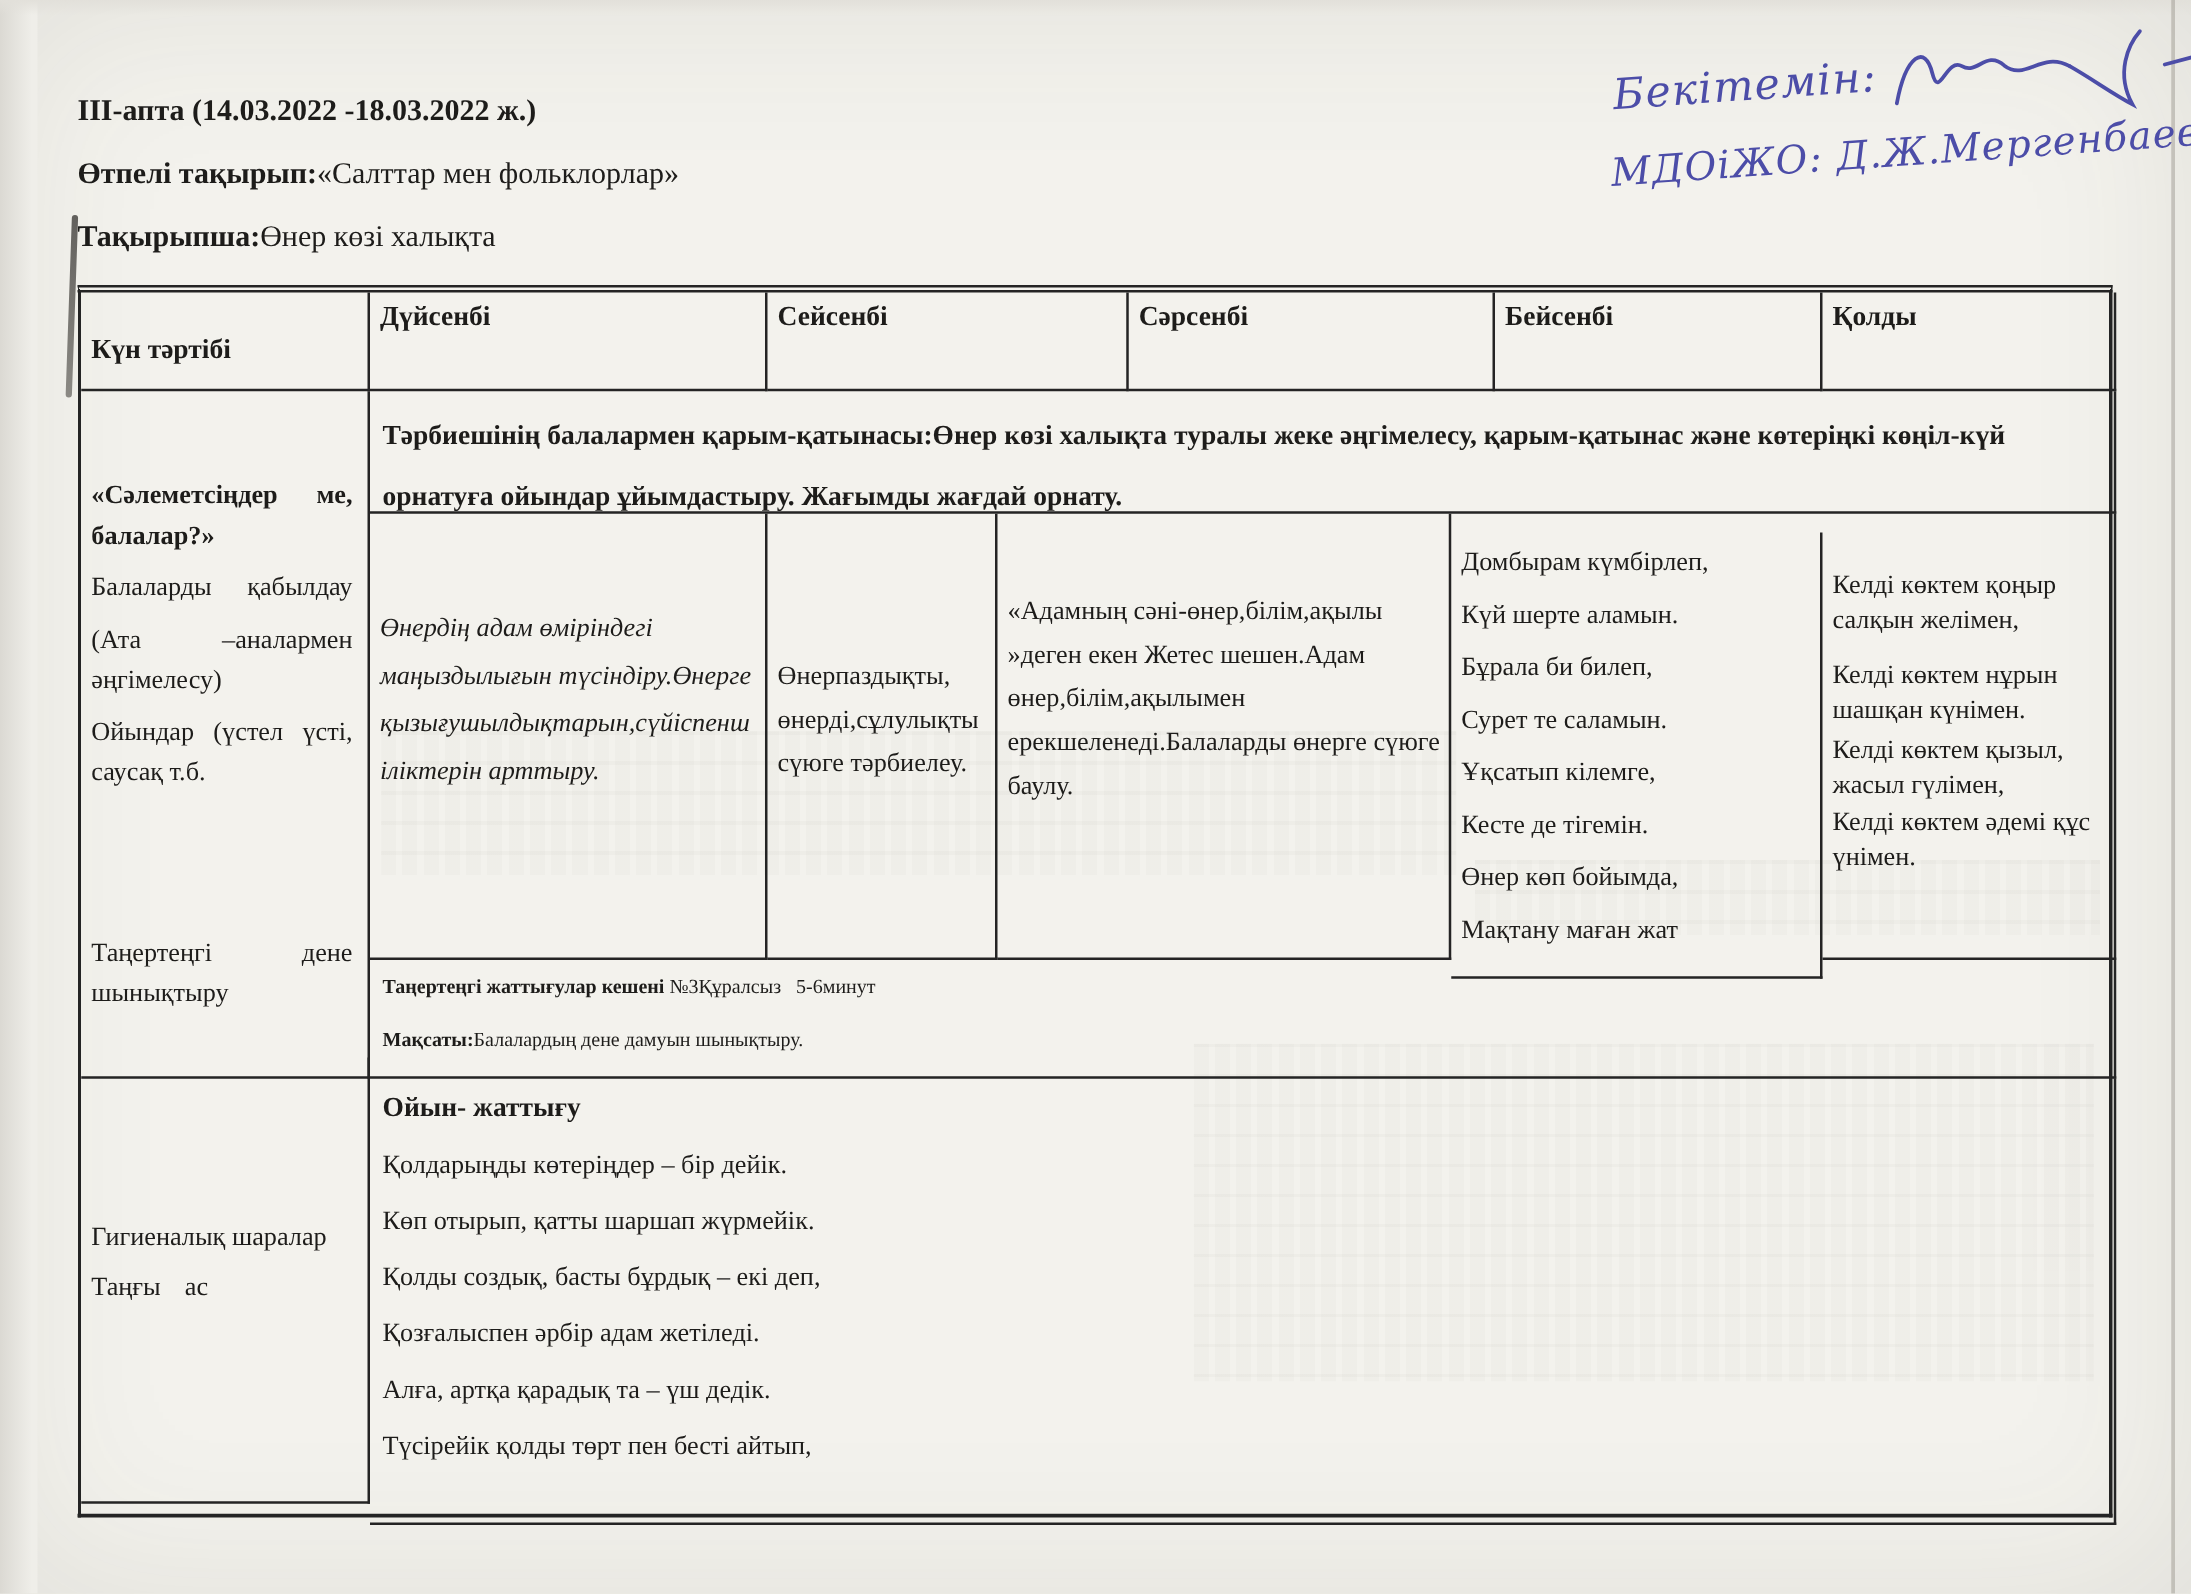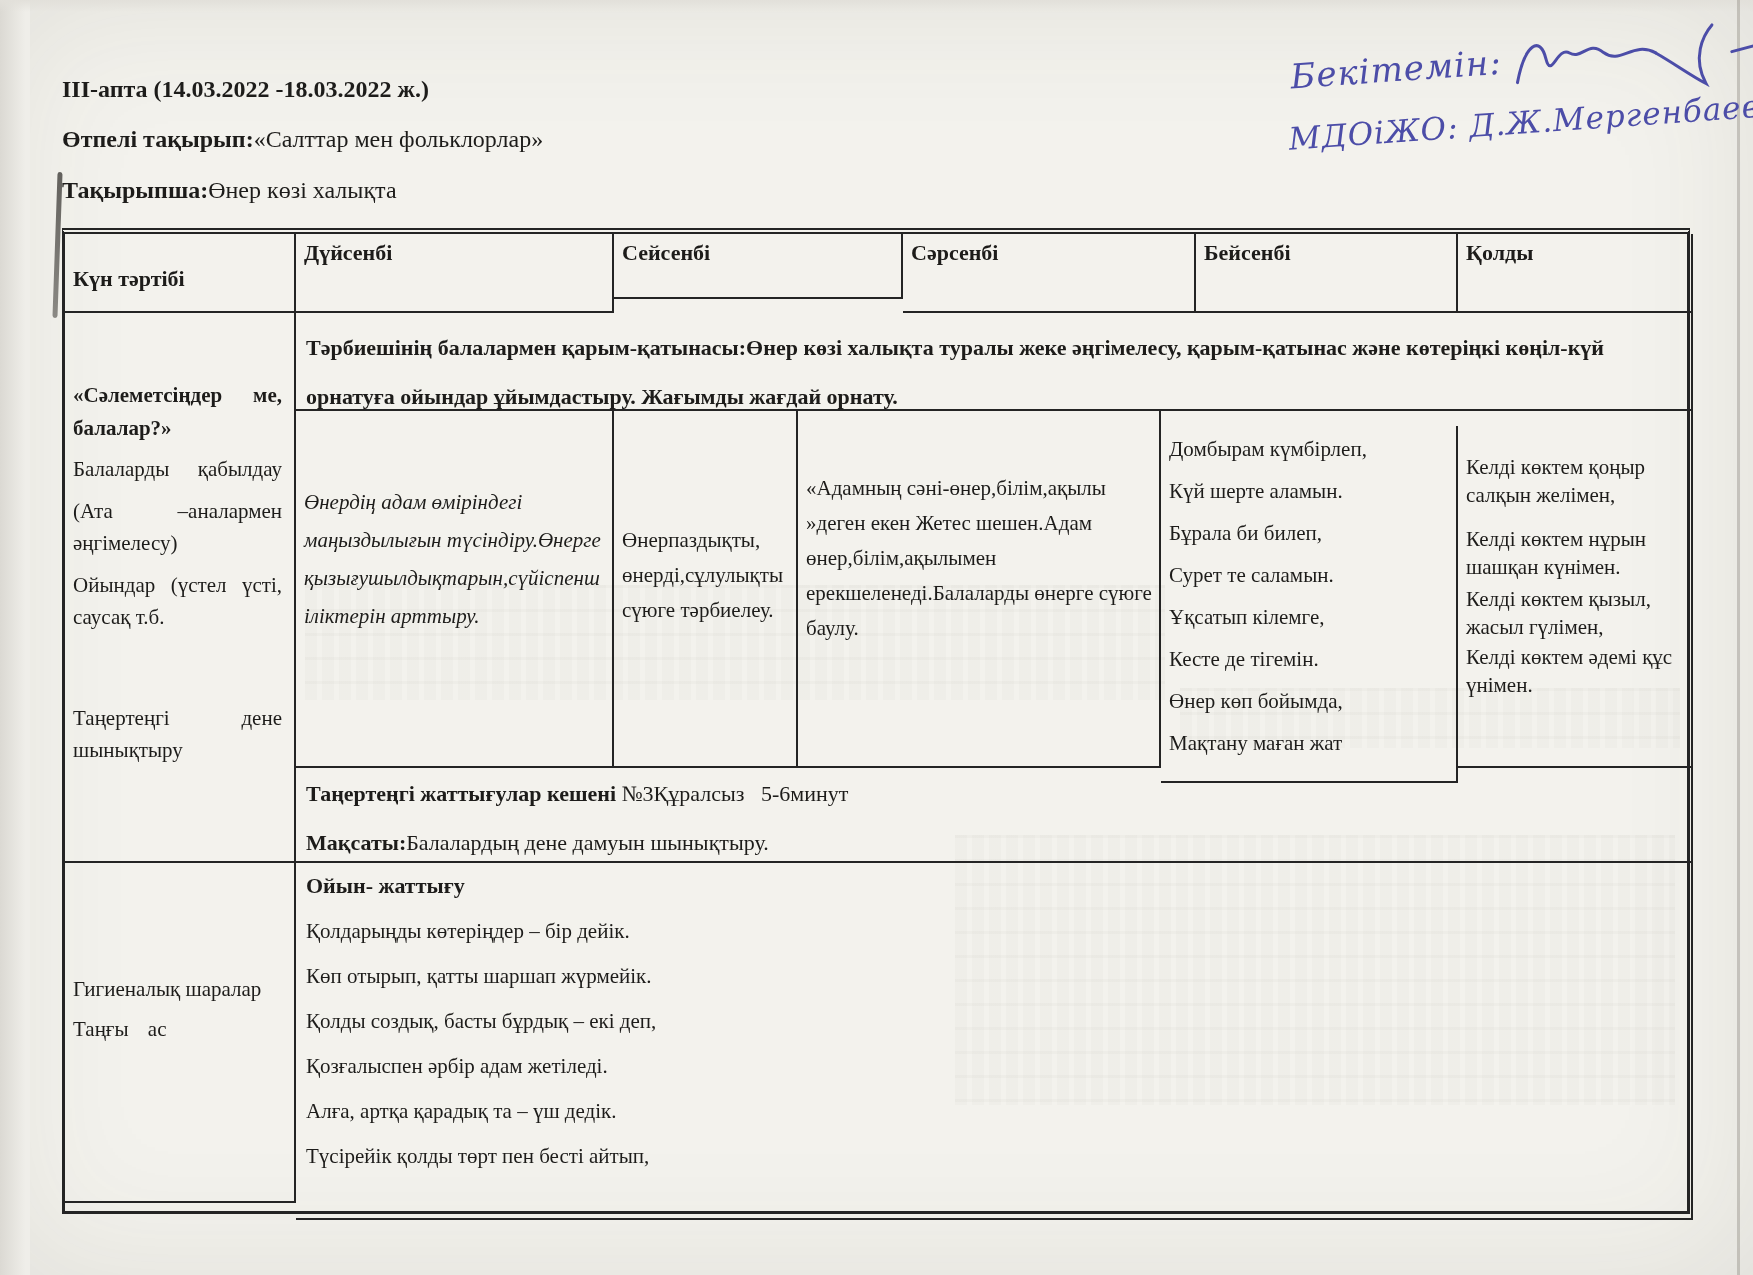--- a/index.html
+++ b/index.html
@@ -44,29 +44,29 @@
   
   .t-outer{position:absolute;left:62px;top:228px;width:1628px;height:986px;
     border:3px solid #242424;border-top:6px double #242424;box-sizing:border-box;}
   .cell{position:absolute;box-sizing:border-box;
     border-right:2px solid #242424;border-bottom:2px solid #242424;
     font-size:21px;overflow:hidden;}
   .hdr{font-weight:bold;font-size:22px;padding:6px 8px;}
   
   .c-regime  {left:0;    top:0;  width:231px;height:79px;padding-top:32px;}
   .c-d1{left:231px; top:0;width:318px;height:79px;}
-  .c-d2{left:549px; top:0;width:289px;height:65px;}
+  .c-d2{left:549px; top:0;width:289px;height:79px;}
   .c-d3{left:838px; top:0;width:293px;height:79px;}
   .c-d4{left:1131px;top:0;width:262px;height:79px;}
   .c-d5{left:1393px;top:0;width:235px;height:79px;}
   
   .c-left1{left:0;top:79px;width:231px;height:550px;padding:66px 12px 0 8px;}
   .c-left1 p{margin:0 0 9px 0;line-height:1.55;text-align:justify;}
   .c-left1 .jl{text-align-last:justify;}
-  .c-left1 .gap{margin-top:68px;}
+  .c-left1 .gap{margin-top:112px;}
   .c-left2{left:0;top:612px;width:231px;height:357px;padding:128px 12px 16px 8px;}
   .c-left2 p{margin:0 0 8px 0;line-height:1.5;}
   .c-left2 .ws{word-spacing:14px;}
   
   .c-inter{left:231px;top:79px;width:1397px;height:98px;padding:10px 10px 0 10px;
     font-weight:bold;font-size:22px;line-height:49px;}
   
   .c-mon{left:231px;top:177px;width:318px;height:357px;padding:72px 8px 0 8px;
     font-style:italic;line-height:38px;word-break:break-word;}
   .c-tue{left:549px;top:177px;width:184px;height:357px;padding:112px 6px 0 8px;
@@ -74,21 +74,21 @@
   .c-wed{left:733px;top:177px;width:363px;height:357px;padding:60px 6px 0 8px;
     line-height:35px;word-break:break-word;}
   .c-thu{left:1096px;top:192px;width:297px;height:357px;padding:10px 6px 0 8px;}
   .c-thu p{margin:0 0 15px 0;line-height:27px;}
   .c-fri{left:1393px;top:177px;width:235px;height:357px;padding:42px 4px 0 8px;}
   .c-fri p{margin:0 0 16px 0;line-height:28px;}
   .c-fri p:nth-child(2){margin-bottom:4px;}
   .c-fri p:nth-child(3){margin-bottom:2px;}
   
   .c-gym{left:231px;top:534px;width:1397px;height:95px;padding:14px 10px 0 10px;}
-  .c-gym p{margin:0 0 26px 0;font-size:22px;line-height:1.05;}
+  .c-gym p{margin:0 0 26px 0;font-size:16px;line-height:1.05;}
   
   .c-game{left:231px;top:629px;width:1397px;height:357px;padding:12px 10px 0 10px;}
   .c-game p{margin:0 0 23px 0;line-height:22px;font-size:21px;}
   .c-game .title{font-weight:bold;font-size:22px;}
 </style>
 </head>
 <body>
 
 <div class="page">
 

